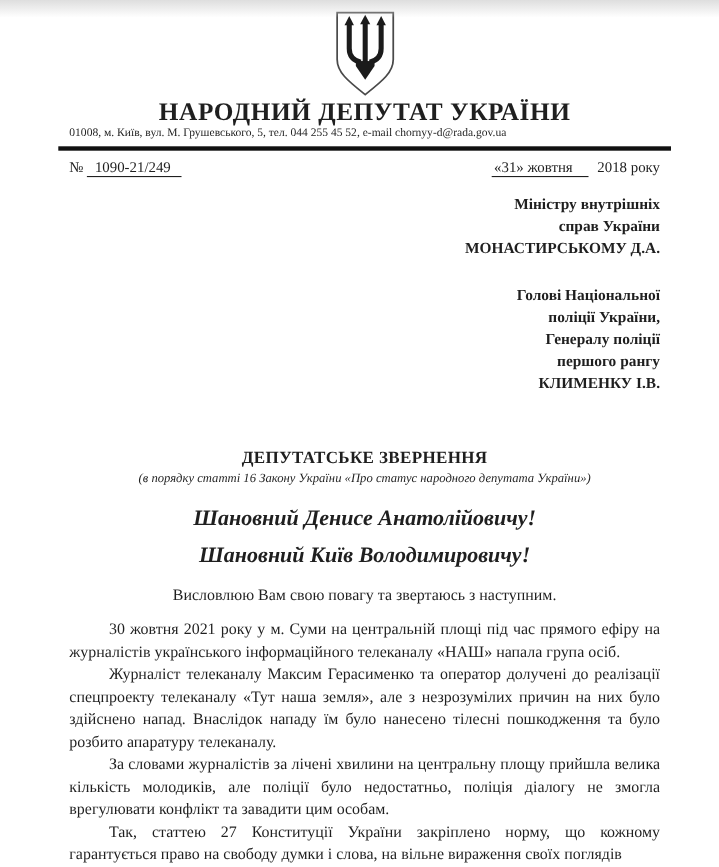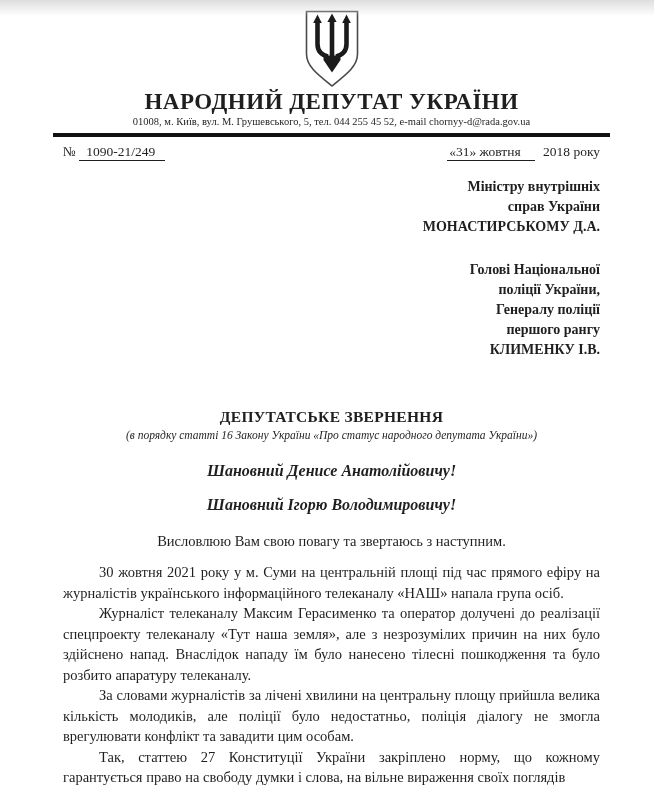--- a/index.html
+++ b/index.html
@@ -30,21 +30,20 @@
   }
   .org-name{
     text-align:center;
     font-size:23px;font-weight:bold;
     letter-spacing:.5px;
     line-height:24px;
     margin-top:2px;
     white-space:nowrap;
   }
   .org-address{
-    text-align:center;
     font-size:10.5px;
     line-height:12px;
     margin-top:2px;
     white-space:nowrap;
   }
   .head-rule{
     height:4px;background:var(--rule);
     margin:5px -10px 0 -10px;
   }
   
@@ -68,21 +67,21 @@
     font-size:15.5px;font-weight:bold;line-height:17px;
     letter-spacing:.3px;
   }
   .doc-subtitle{
     margin-top:3px;text-align:center;
     font-size:11.5px;font-style:italic;line-height:14px;
     white-space:nowrap;
   }
   .greeting{
     text-align:center;font-weight:bold;font-style:italic;
-    font-size:16px;line-height:18px;
+    font-size:20px;line-height:18px;
   }
   .greeting-1{margin-top:20px;}
   .greeting-2{margin-top:16px;}
   .salutation{
     text-align:center;font-size:14.5px;line-height:18px;margin-top:18px;
   }
   
   .body-text{margin-top:12px;}
   .body-text p{
     font-size:14.5px;line-height:20.5px;
@@ -139,21 +138,21 @@
       <div>Генералу поліції</div>
       <div>першого рангу</div>
       <div>КЛИМЕНКУ І.В.</div>
     </div>
   </div>
 
   <div class="doc-title">ДЕПУТАТСЬКЕ ЗВЕРНЕННЯ</div>
   <div class="doc-subtitle">(в порядку статті 16 Закону України «Про статус народного депутата України»)</div>
 
   <div class="greeting greeting-1">Шановний Денисе Анатолійовичу!</div>
-  <div class="greeting greeting-2">Шановний Ігорю Володимировичу!</div>
+  <div class="greeting greeting-2">Шановний Київ Володимировичу!</div>
   <div class="salutation">Висловлюю Вам свою повагу та звертаюсь з наступним.</div>
 
   <div class="body-text">
     <p>30 жовтня 2021 року у м. Суми на центральній площі під час прямого ефіру на журналістів українського інформаційного телеканалу «НАШ» напала група осіб.</p>
     <p>Журналіст телеканалу Максим Герасименко та оператор долучені до реалізації спецпроекту телеканалу «Тут наша земля», але з незрозумілих причин на них було здійснено напад. Внаслідок нападу їм було нанесено тілесні пошкодження та було розбито апаратуру телеканалу.</p>
     <p>За словами журналістів за лічені хвилини на центральну площу прийшла велика кількість молодиків, але поліції було недостатньо, поліція діалогу не змогла врегулювати конфлікт та завадити цим особам.</p>
     <p>Так, статтею 27 Конституції України закріплено норму, що кожному гарантується право на свободу думки і слова, на вільне вираження своїх поглядів</p>
   </div>
 
 </div>

